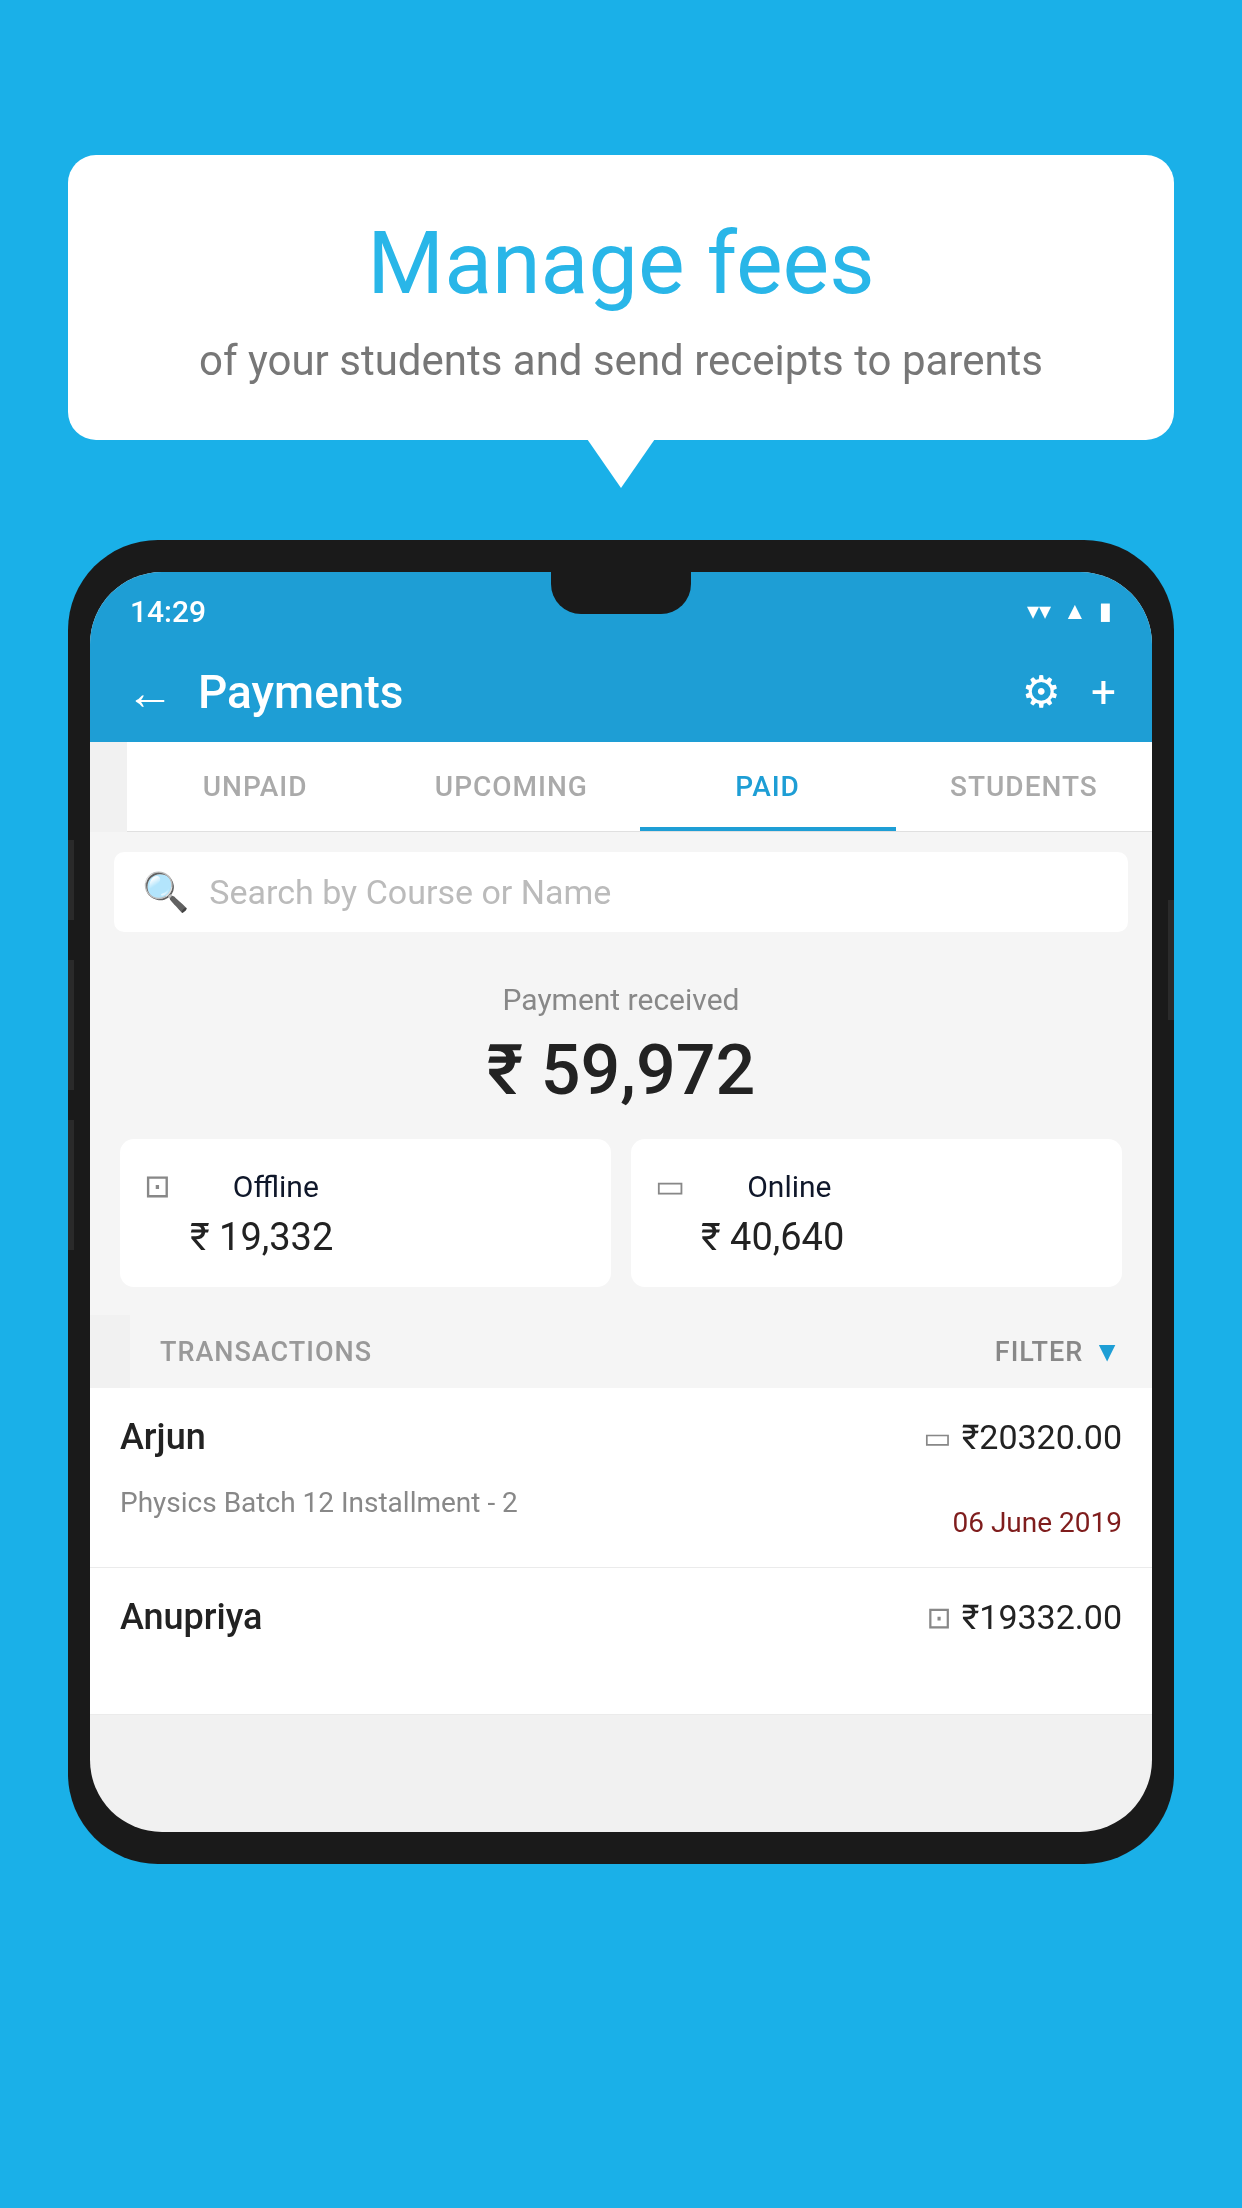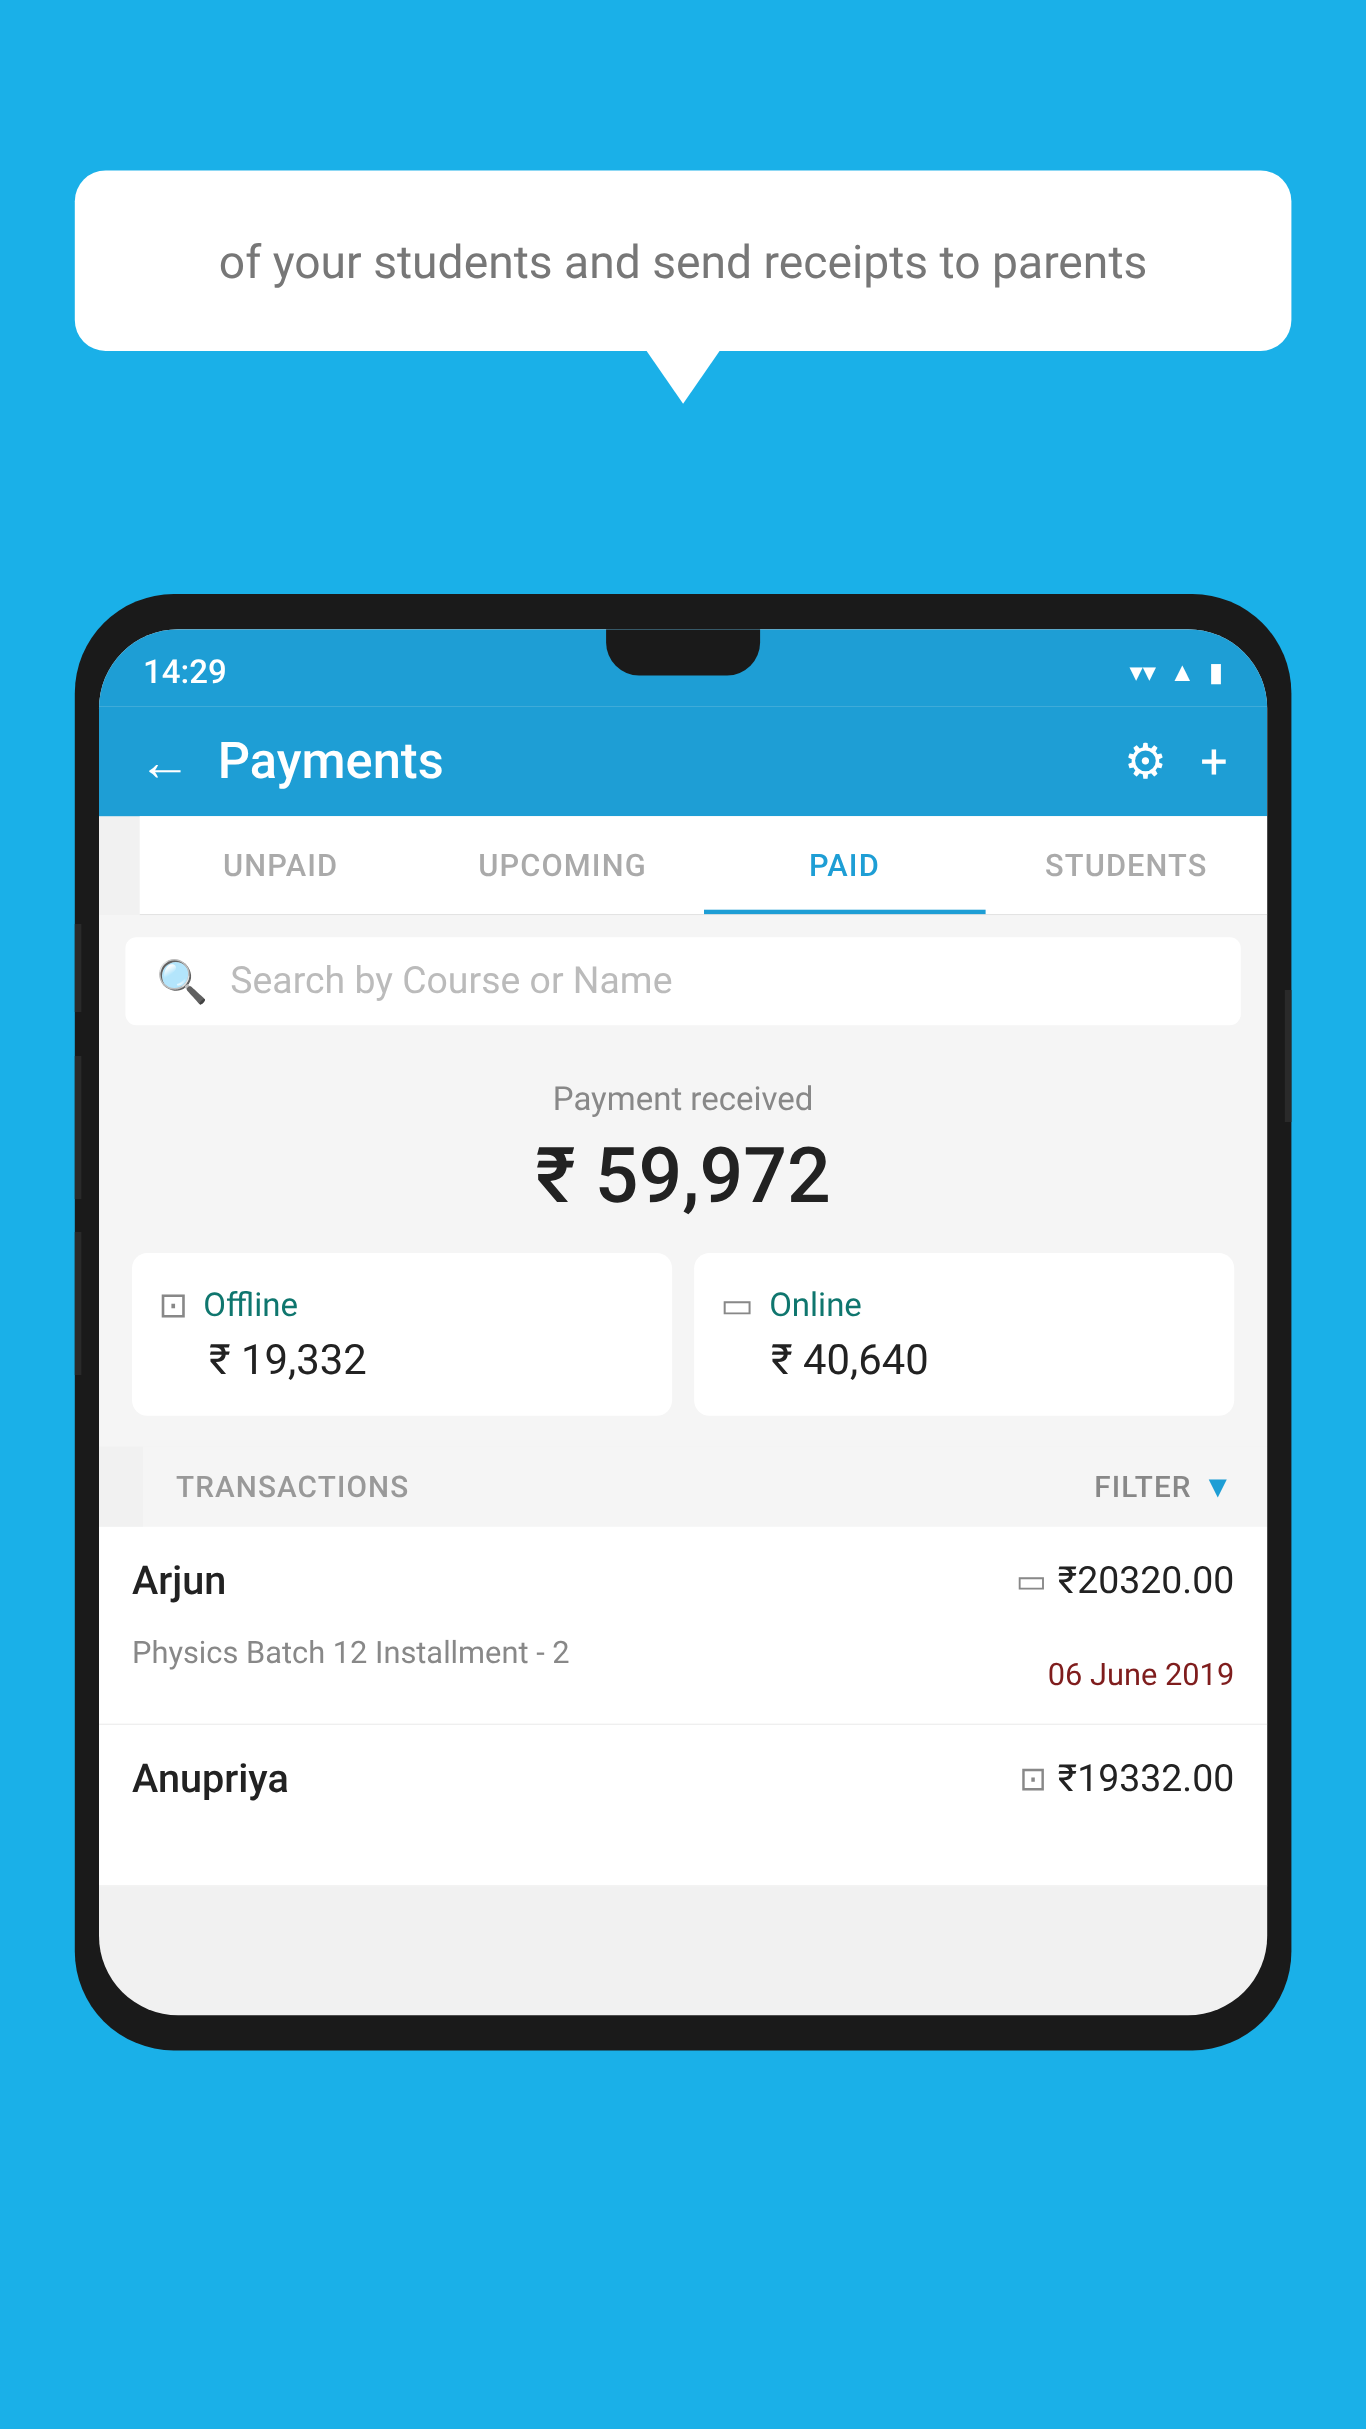--- a/index.html
+++ b/index.html
@@ -257,22 +257,23 @@
       gap: 14px;
       margin-bottom: 10px;
     }
 
     .payment-card-icon {
       color: #888;
       font-size: 32px;
     }
 
     .payment-card-label {
-      color: #0f766e;
+      color: #0f172a;
       font-size: 30px;
+      margin-left: 48px;
     }
 
     .payment-card-amount {
       font-size: 38px;
       font-weight: 400;
       color: #222;
       margin-left: 46px;
     }
 
     
@@ -402,20 +403,21 @@
       width: 12px;
       height: 130px;
       background: #2a2a2a;
       border-radius: 6px 0 0 6px;
     }
   </style>
 </head>
 <body>
 
 <div class="speech-bubble">
+  <div class="bubble-title">Manage fees</div>
   <div class="bubble-subtitle">of your students and send receipts to parents</div>
 </div>
 
 <div class="phone-frame">
   <div class="phone-side-btn-right"></div>
   <div class="phone-side-btn-left-1"></div>
   <div class="phone-side-btn-left-2"></div>
   <div class="phone-side-btn-left-3"></div>
 
   <div class="phone-screen">

